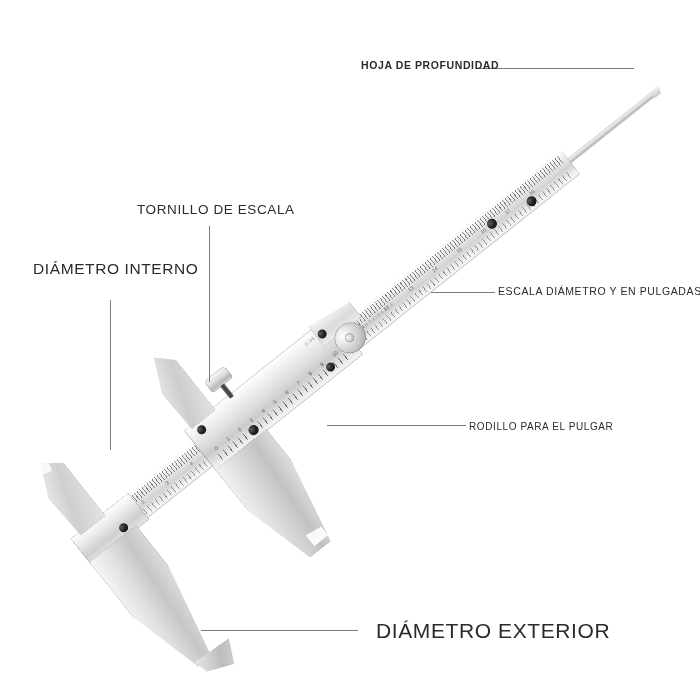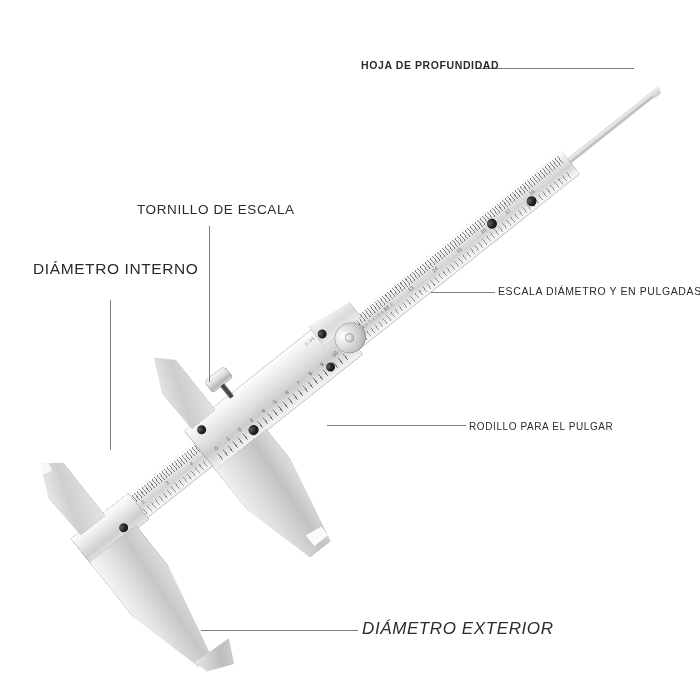--- a/index.html
+++ b/index.html
@@ -19,21 +19,21 @@
     white-space:nowrap;
     letter-spacing:.6px;
     line-height:1;
     font-weight:400;
   }
   .lbl-depth      {left:361px; top:60px;  font-size:10.5px;font-weight:bold;}
   .lbl-lock       {left:137px; top:203px; font-size:13.5px;}
   .lbl-inner      {left:33px;  top:261px; font-size:15.5px;}
   .lbl-scale      {left:498px; top:286px; font-size:10.5px;}
   .lbl-roller     {left:469px; top:402px; font-size:10px;margin-top:20px;}
-  .lbl-outer      {left:362px; top:620px; font-size:17px;font-style:italic;}
+  .lbl-outer      {left:376px; top:620px; font-size:21px;}
 
   
   .leader{position:absolute;background:#7d7d7d;}
   .lead-h{height:1px;}
   .lead-v{width:1px;}
   .ld-depth  {left:478px; top:68px;  width:156px;}
   .ld-lock   {left:209px; top:226px; height:156px;}
   .ld-inner  {left:110px; top:300px; height:150px;}
   .ld-scale  {left:431px; top:292px; width:64px;}
   .ld-roller {left:327px; top:425px; width:139px;}

